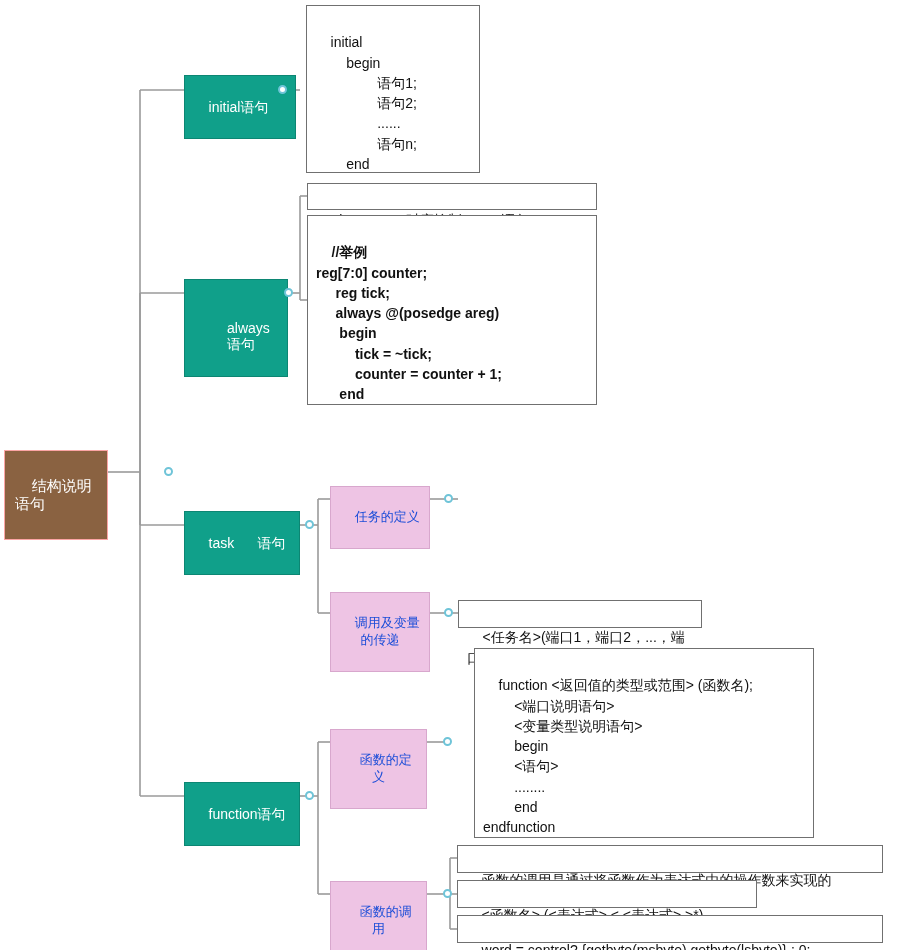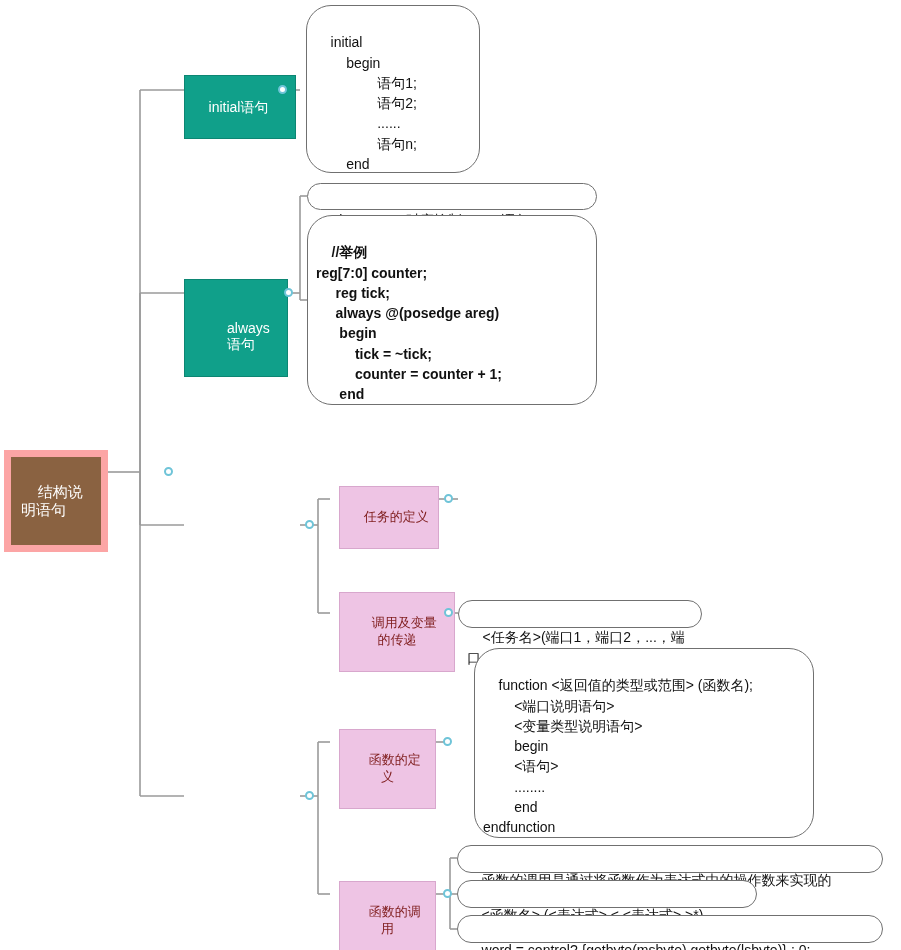--- a/index.html
+++ b/index.html
@@ -30,44 +30,43 @@
   }
   .node {
     position: absolute;
     box-sizing: border-box;
     white-space: pre-wrap;
   }
   
   .root-node {
     background: #8a6241;
     color: #ffffff;
-    border: 7px solid #fca5a5;
+    border: 1px solid #fca5a5;
     font-size: 15px;
     padding: 8px 10px;
     line-height: 1.2;
   }
   
   .green-node {
     background: #10a08a;
     color: #ffffff;
     border: 1px solid #0c8673;
     font-size: 14px;
     padding: 6px 8px;
     line-height: 1.2;
   }
   
   .pink-node {
     background: #eec4e4;
-    color: #7f1d1d;
+    color: #1d4ed8;
     border: 1px solid #d8a7cd;
     font-size: 13px;
     padding: 5px 8px;
     line-height: 1.3;
     text-align: center;
-    margin-left: 9px;
   }
   
   .box-node {
     background: #ffffff;
     border: 1px solid #707070;
     font-size: 14px;
     padding: 6px 8px;
     line-height: 1.45;
     color: #111;
   }
@@ -78,21 +77,20 @@
     position: absolute;
     width: 9px;
     height: 9px;
     border-radius: 50%;
     background: #ffffff;
     border: 2px solid #6fc4d8;
     box-sizing: border-box;
   }
   .code {
     font-family: "Liberation Sans", sans-serif;
-    border-radius: 25px;
   }
 </style>
 </head>
 <body>
 
 <div id="canvas">
 
   <svg class="links" viewBox="0 0 901 950">
     <g fill="none" stroke="#9a9a9a" stroke-width="1.6">
 
@@ -172,38 +170,44 @@
     <span>//举例
 reg[7:0] counter;
      reg tick;
      always @(posedge areg)
       begin
           tick = ~tick;
           counter = counter + 1;
       end</span>
   </div>
 
+  <div class="node green-node" style="left:184px; top:511px; width:116px;">
+    <span>task      语句</span>
+  </div>
   <div class="connector-dot" style="left:305px; top:520px;"></div>
 
   <div class="node pink-node" style="left:330px; top:486px; width:100px;">
     <span>任务的定义</span>
   </div>
   <div class="connector-dot" style="left:444px; top:494px;"></div>
 
 
-  <div class="node pink-node" style="left:330px; top:592px; width:116px;">
+  <div class="node pink-node" style="left:330px; top:592px; width:100px;">
     <span>调用及变量
 的传递</span>
   </div>
   <div class="connector-dot" style="left:444px; top:608px;"></div>
 
   <div class="node box-node code" style="left:458px; top:600px; width:244px; height:28px;">
     <span>&lt;任务名&gt;(端口1，端口2，...，端口n);</span>
   </div>
 
+  <div class="node green-node" style="left:184px; top:782px; width:116px;">
+    <span>function语句</span>
+  </div>
   <div class="connector-dot" style="left:305px; top:791px;"></div>
 
   <div class="node pink-node" style="left:330px; top:729px; width:97px;">
     <span>函数的定义</span>
   </div>
   <div class="connector-dot" style="left:443px; top:737px;"></div>
 
   <div class="node box-node code" style="left:474px; top:648px; width:340px; height:190px;">
     <span>function &lt;返回值的类型或范围&gt; (函数名);
         &lt;端口说明语句&gt;

